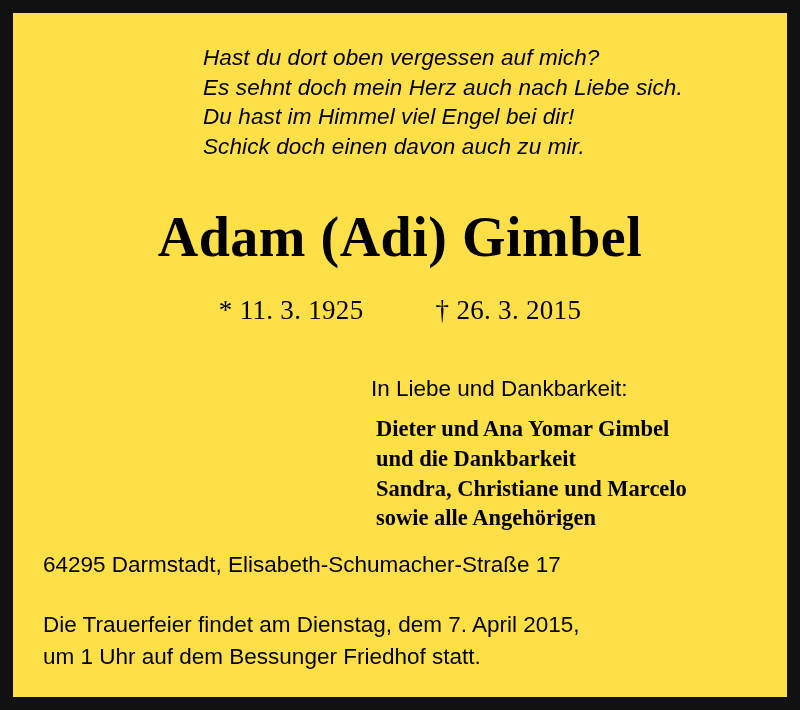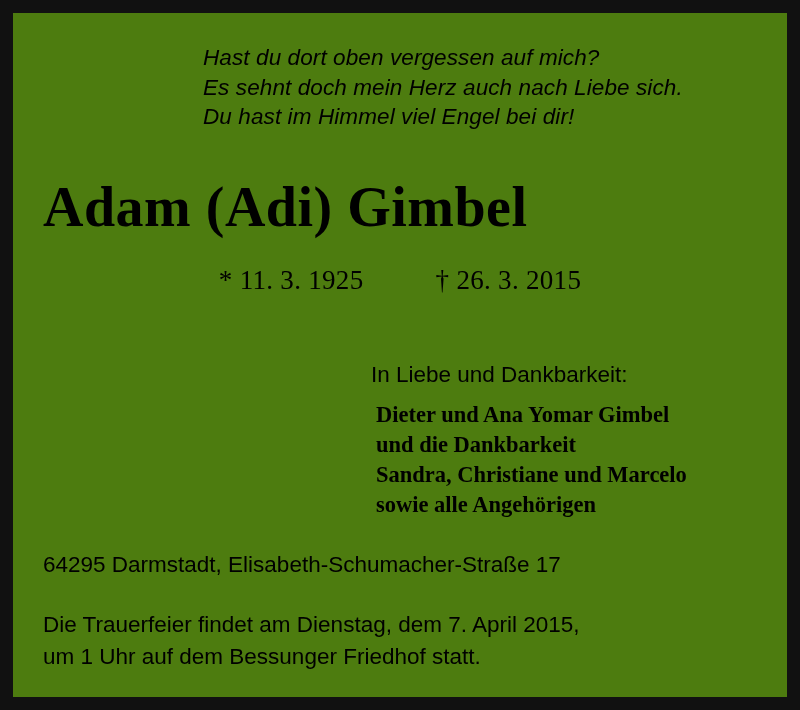--- a/index.html
+++ b/index.html
@@ -20,59 +20,59 @@
     width: 800px;
     height: 710px;
     background: #ffffff;
     border: 13px solid #111111;
     padding: 0;
   }
   .inner {
     box-sizing: border-box;
     width: 100%;
     height: 100%;
-    background: #4d7c0f;
+    background: #fde047;
     padding: 22px 30px 18px 30px;
     display: flex;
     flex-direction: column;
   }
   .verse {
     margin-top: 8px;
     margin-left: 160px;
     font-style: italic;
     font-size: 22.5px;
     line-height: 1.32;
     letter-spacing: 0.1px;
     white-space: nowrap;
   }
   .verse div { white-space: nowrap; }
 
   .name {
     margin-top: 46px;
-    text-align: left;
+    text-align: center;
     font-family: "Liberation Serif", serif;
     font-weight: bold;
     font-size: 56px;
     letter-spacing: 0.5px;
     line-height: 1.05;
   }
   .dates {
     margin-top: 28px;
     text-align: center;
     font-family: "Liberation Serif", serif;
     font-size: 27px;
     letter-spacing: 0.3px;
   }
   .dates .gap {
     display: inline-block;
     width: 58px;
   }
 
   .dedication {
-    margin-top: 64px;
+    margin-top: 48px;
     margin-left: 328px;
     font-size: 22.5px;
     line-height: 1.34;
   }
   .dedication .lead {
     font-weight: normal;
     margin-bottom: 10px;
   }
   .family {
     font-weight: bold;
@@ -96,20 +96,21 @@
 </head>
 <body>
 
 <div class="obituary">
   <div class="inner">
 
     <div class="verse">
       <div>Hast du dort oben vergessen auf mich?</div>
       <div>Es sehnt doch mein Herz auch nach Liebe sich.</div>
       <div>Du hast im Himmel viel Engel bei dir!</div>
+      <div>Schick doch einen davon auch zu mir.</div>
     </div>
 
     <div class="name">Adam (Adi) Gimbel</div>
 
     <div class="dates">
       <span>* 11. 3. 1925</span>
       <span class="gap"></span>
       <span>† 26. 3. 2015</span>
     </div>
 

